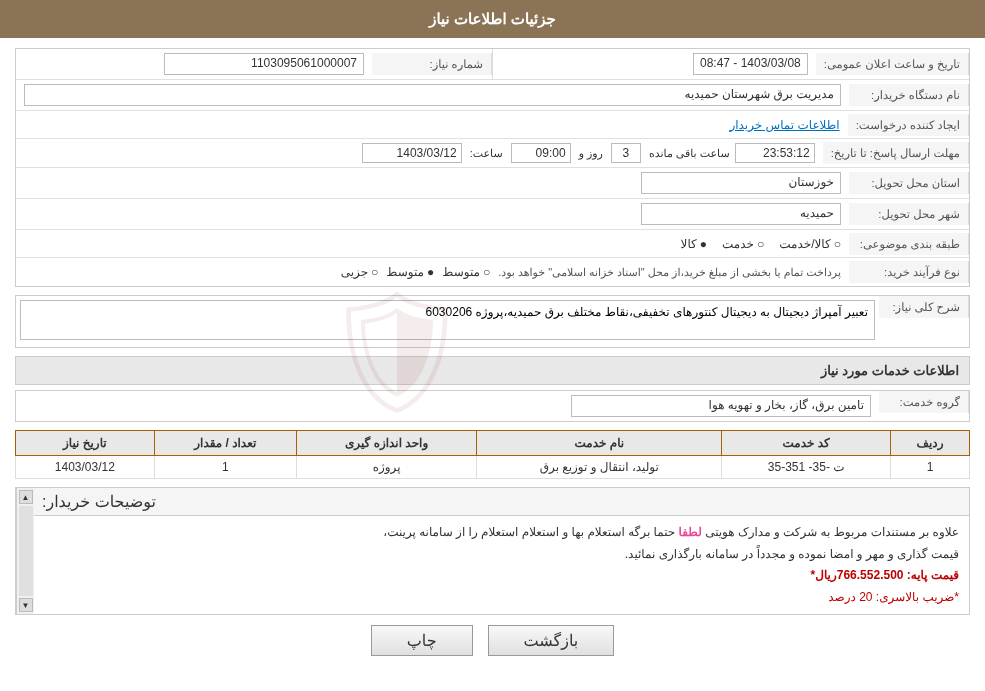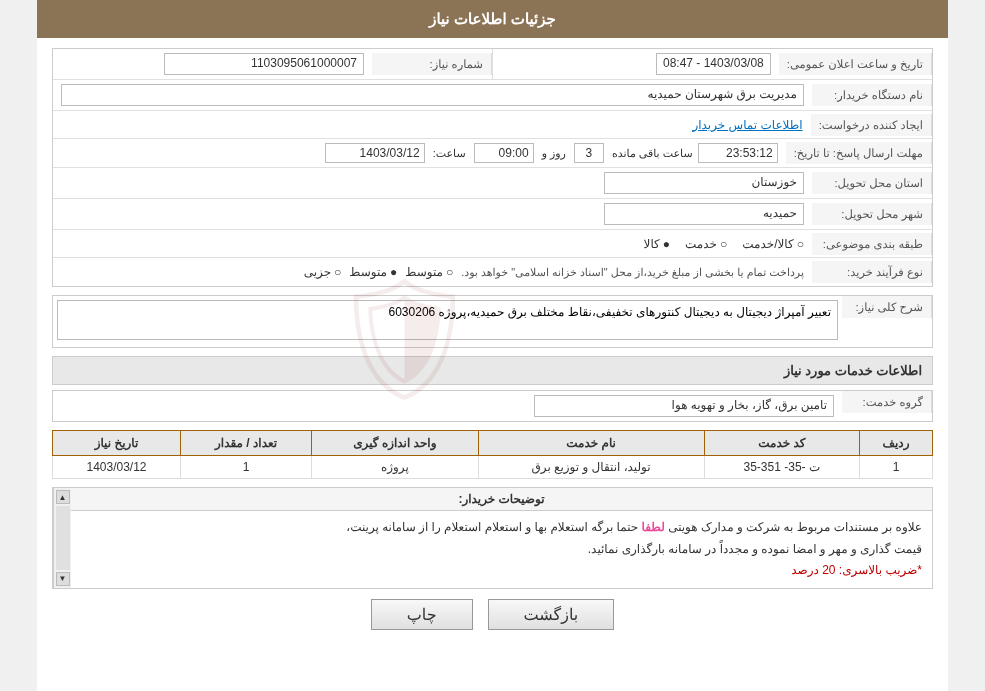--- a/index.html
+++ b/index.html
@@ -4,21 +4,21 @@
   <style>
     * { box-sizing: border-box; margin: 0; padding: 0; }
     body {
       font-family: Tahoma, Arial, sans-serif;
       background: #f0f0f0;
       direction: rtl;
       font-size: 12px;
       color: #333;
     }
     .page-container {
-      width: 911px;
+      width: 985px;
       min-height: 691px;
       background: #fff;
       margin: 0 auto;
     }
     .header-bar {
       background: #8B7355;
       color: #fff;
       text-align: center;
       padding: 10px 0;
       font-size: 15px;
@@ -134,23 +134,23 @@
       font-size: 12px;
     }
     .notes-section {
       border: 1px solid #ccc;
       margin-bottom: 8px;
     }
     .notes-header {
       background: #f5f5f5;
       padding: 4px 8px;
       border-bottom: 1px solid #ccc;
-      font-weight: bold;
-      font-size: 12px;
-      text-align: center;
+      font-weight: normal;
+      font-size: 16px;
+      text-align: left;
     }
     .notes-body {
       padding: 6px 10px;
       font-size: 12px;
       line-height: 1.8;
       text-align: right;
     }
     .notes-body .highlight {
       color: #ec4899;
       font-weight: bold;
@@ -395,20 +395,23 @@
               <span>توضیحات خریدار:</span>
             </div>
             <div class="notes-body">
               <div>
                 <span>علاوه بر مستندات مربوط به شرکت و مدارک هویتی </span><span class="highlight">لطفا</span><span> حتما برگه استعلام بها و استعلام استعلام را از سامانه پرینت،</span>
               </div>
               <div>
                 <span>قیمت گذاری و مهر و امضا نموده و مجدداً در سامانه بارگذاری نمائید.</span>
               </div>
               <div>
+                <span class="red-text bold-text">قیمت پایه: 766.552.500ریال*</span>
+              </div>
+              <div>
                 <span class="red-text">*ضریب بالاسری:  20 درصد</span>
               </div>
             </div>
           </div>
           <div class="scroll-indicator">
             <div class="scroll-btn">▲</div>
             <div style="flex:1;background:#e0e0e0;width:14px;margin:2px 0;"></div>
             <div class="scroll-btn">▼</div>
           </div>
         </div>

